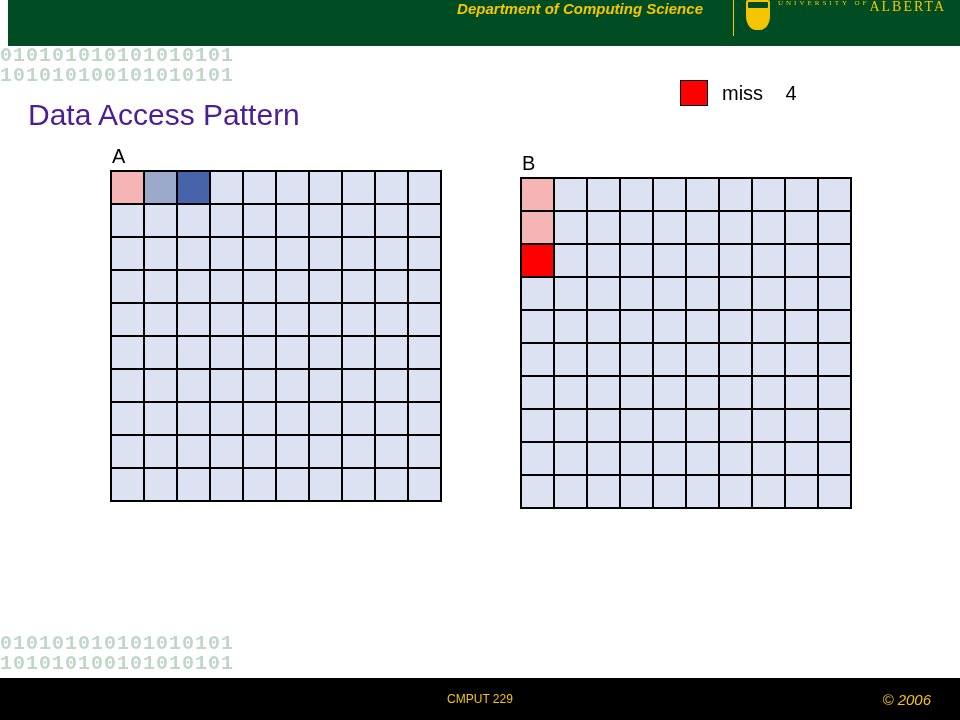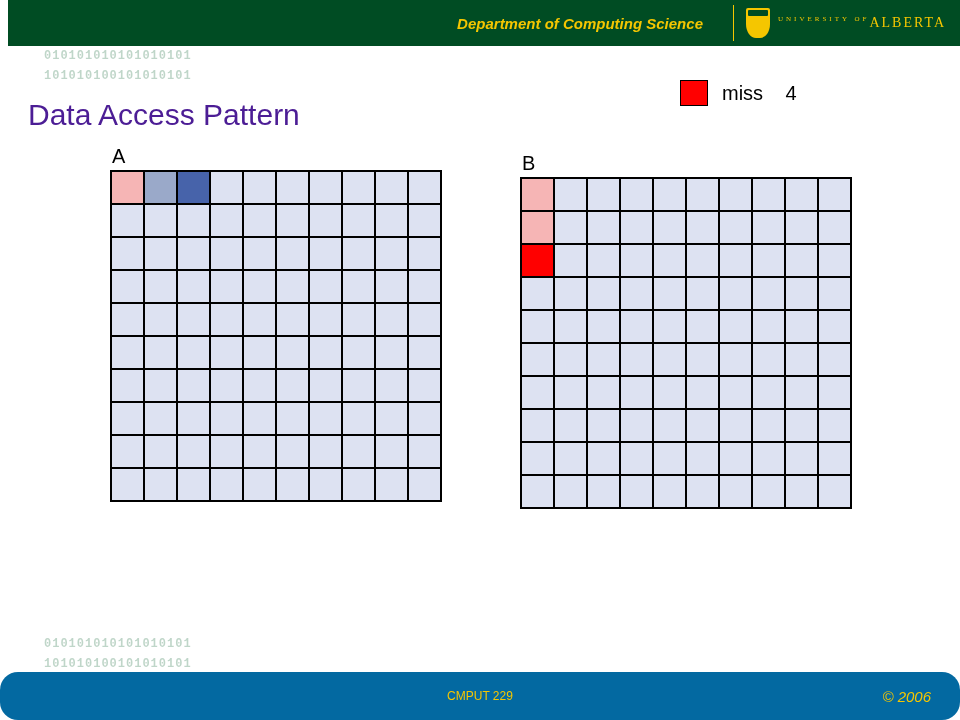--- a/index.html
+++ b/index.html
@@ -15,39 +15,38 @@
 
   
   .bg-strip {
     position: absolute;
     left: 0;
     width: 250px;
     height: 40px;
     overflow: hidden;
     font-family: "Courier New", monospace;
     font-weight: bold;
-    font-size: 12px;
+    font-size: 20px;
     line-height: 20px;
     color: rgba(0, 90, 40, 0.25);
     letter-spacing: 1px;
     white-space: pre;
     z-index: 0;
-    margin-left: 44px;
   }
   .bg-strip.top    { top: 46px; }
   .bg-strip.bottom { top: 634px; }
 
   
   .header {
     position: absolute;
     top: 0; left: 8px; right: 0;
     height: 46px;
     background: #004c23;
     display: flex;
-    align-items: center;
+    align-items: flex-start;
     justify-content: flex-end;
     z-index: 2;
   }
   .dept-name {
     color: #f5c600;
     font-weight: bold;
     font-size: 15px;
     font-style: italic;
     margin-right: 30px;
   }
@@ -151,27 +150,26 @@
   }
   .cell.miss-faded { background: #f6b5b5; }
   .cell.miss       { background: #ff0000; }
   .cell.hit-faded  { background: #9aa9c9; }
   .cell.hit        { background: #4763aa; }
 
   
   .footer {
     position: absolute;
     left: 0; right: 0; bottom: 0;
-    height: 48px;
-    background: #0369a1;
+    height: 42px;
+    background: #000000;
     z-index: 2;
     display: flex;
     align-items: center;
     color: #f5c600;
-    border-radius: 18px;
   }
   .course-code {
     position: absolute;
     left: 50%;
     transform: translateX(-50%);
     font-size: 12px;
   }
   .copyright {
     position: absolute;
     right: 29px;

